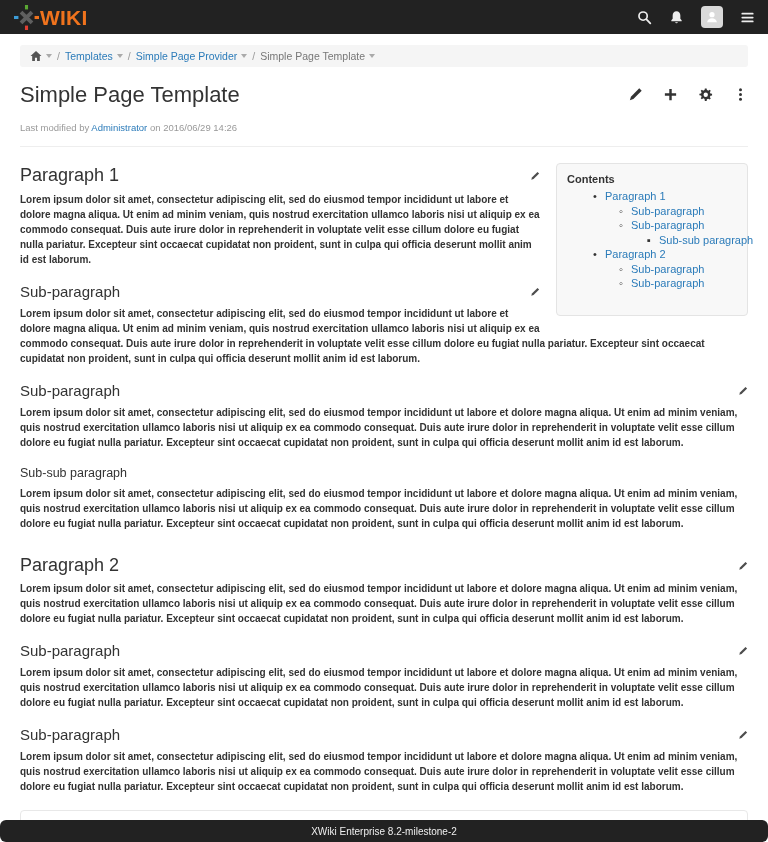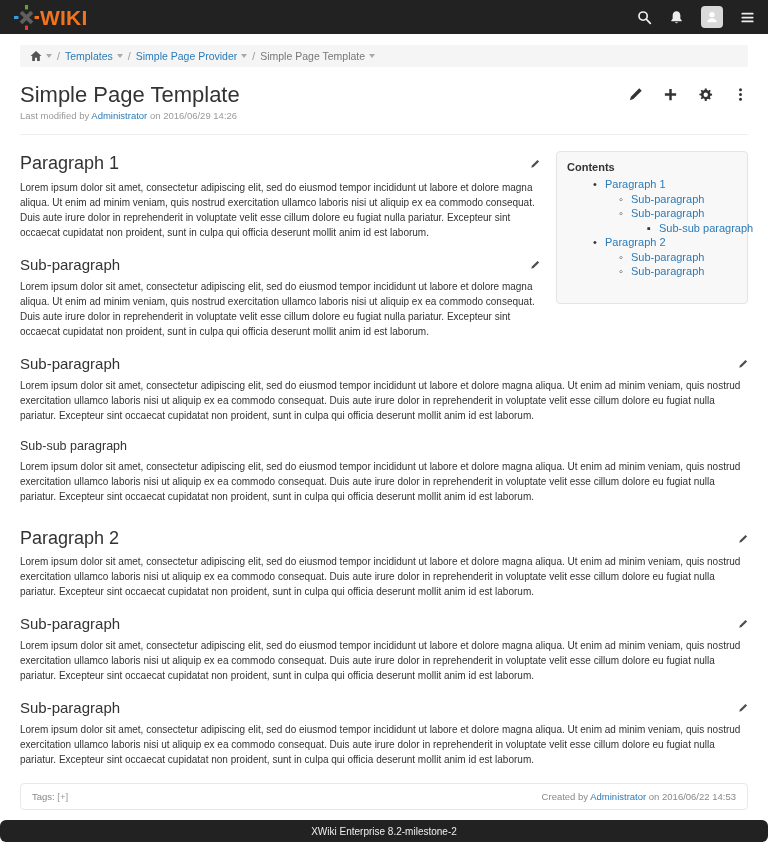--- a/index.html
+++ b/index.html
@@ -36,21 +36,21 @@
   .breadcrumb a { color:#2B7BB9; }
   .crumb-current { color:#777; }
   .crumb-sep { margin:0 5px; color:#999; }
   .caret { width:0; height:0; border-left:3px solid transparent; border-right:3px solid transparent; border-top:4px solid #aaa; display:inline-block; margin-left:4px; cursor:pointer; }
 
   .title-row { display:flex; align-items:center; margin-top:15px; }
   .doc-title { font-size:22px; font-weight:400; color:#333; margin:0; line-height:1.15; }
   .doc-actions { margin-left:auto; display:flex; align-items:center; gap:20px; }
   .action-btn { cursor:pointer; display:flex; }
 
-  .modified { font-size:9.5px; color:#999; margin-top:3px; }
+  .modified { font-size:9.5px; color:#999; margin-top:15px; }
   .modified a { color:#2B7BB9; }
 
   hr.rule { border:none; border-top:1px solid #eee; margin:13px 0 0; }
 
   
   .xcontent { padding-top:16px; }
 
   .toc {
     float:right; width:192px; margin-left:16px; margin-bottom:12px;
     background:#f8f8f8; border:1px solid #e4e4e4; border-radius:4px;
@@ -65,21 +65,21 @@
   .toc a { color:#2B7BB9; }
 
   .section .heading-row { display:flex; align-items:center; margin:16px 0 5px; }
   .section.level-1 .heading-row { margin-top:24px; }
   #sections .section:first-child .heading-row { margin-top:2px; }
   .h-text { font-weight:400; color:#333; line-height:1.2; }
   .section.level-1 .h-text { font-size:18px; }
   .section.level-2 .h-text { font-size:15px; }
   .section.level-3 .h-text { font-size:12.5px; }
   .edit-pencil { margin-left:auto; cursor:pointer; display:flex; padding-left:8px; }
-  .body-text { margin:0; font-size:10px; line-height:15px; color:#333; }
+  .body-text { margin:0; font-size:10px; line-height:15px; color:#333;font-weight:bold; }
 
   .doc-footer {
     clear:both; margin-top:16px;
     border:1px solid #e8e8e8; border-radius:4px;
     padding:7px 11px; font-size:9.5px; color:#888;
     display:flex; justify-content:space-between; align-items:center;
   }
   .doc-footer a.user-link { color:#2B7BB9; }
   .tags-add { color:#999; cursor:pointer; }
 

